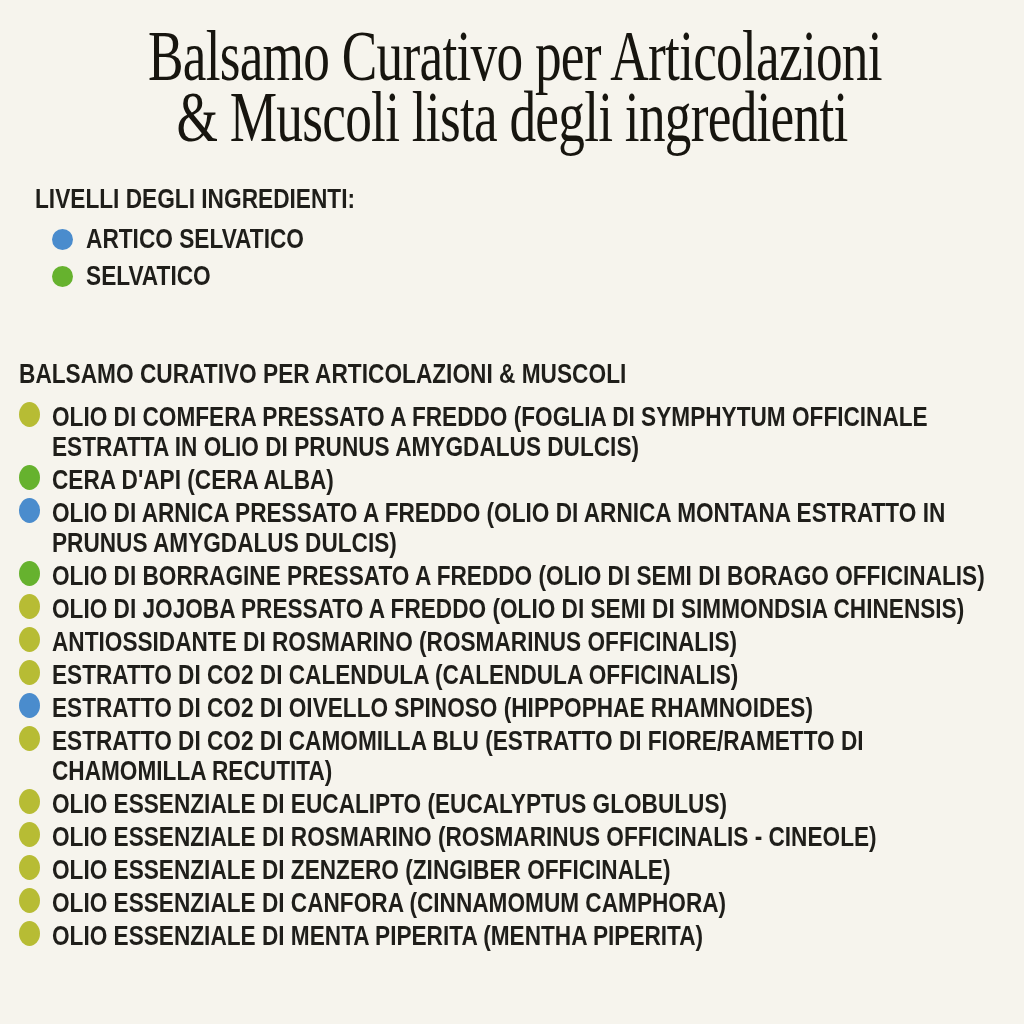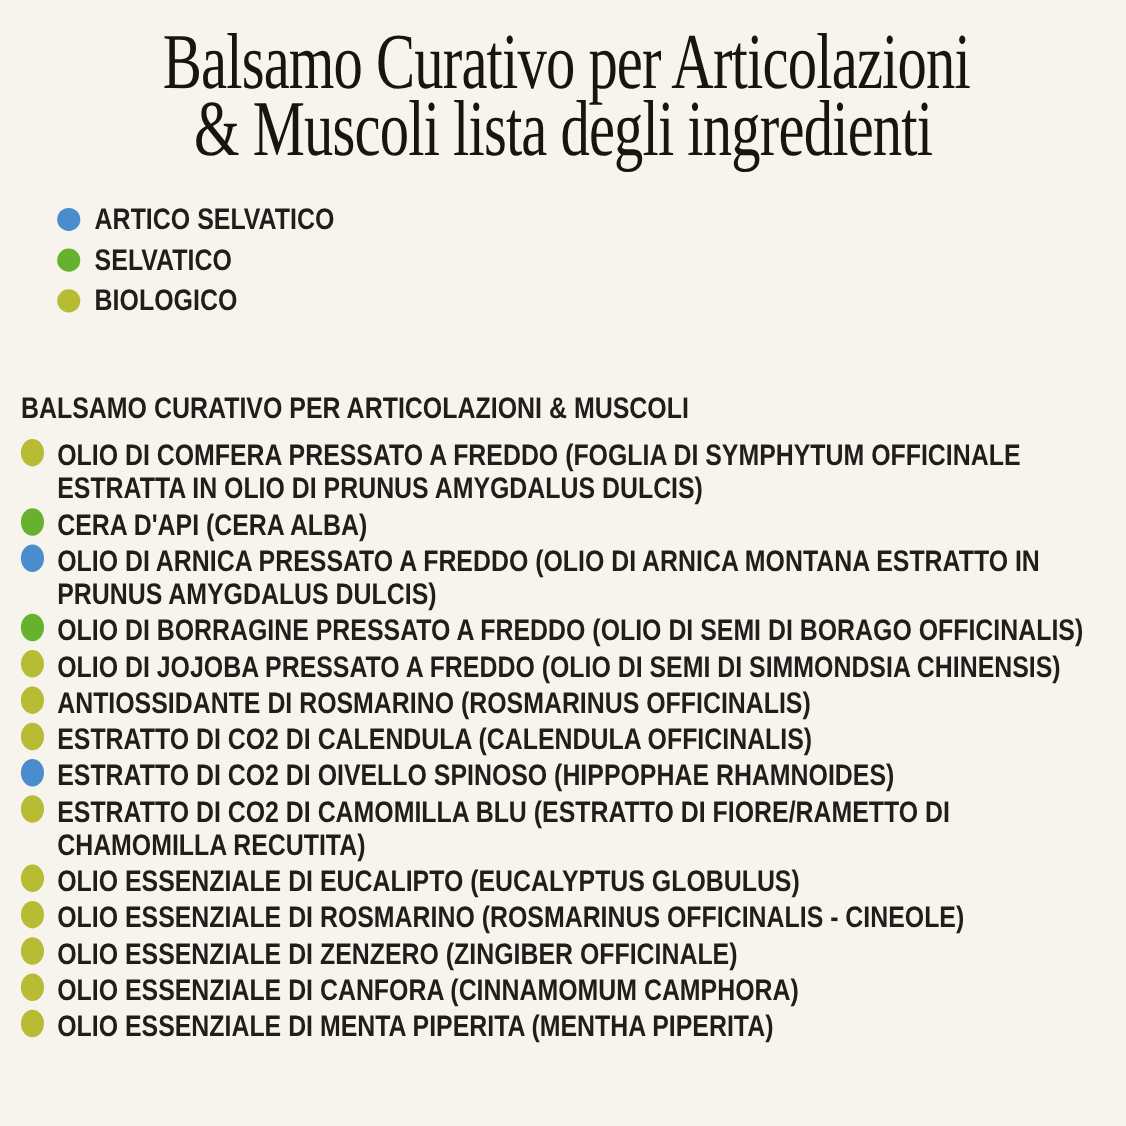--- a/index.html
+++ b/index.html
@@ -72,32 +72,31 @@
 <body>
 
 <div class="page">
 
   <h1 class="title">
     <div class="title-line">Balsamo Curativo per Articolazioni</div>
     <div class="title-line">&amp; Muscoli lista degli ingredienti</div>
   </h1>
 
   <section class="legend">
+    <div class="legend-heading cond">
+      <span class="scale-left">LIVELLI DEGLI INGREDIENTI:</span>
+    </div>
     <ul class="legend-list" id="legend-list">
         <li class="legend-item">
           <span class="legend-dot" style="background: rgb(74, 140, 205);"></span>
           <span class="cond scale-left">ARTICO SELVATICO</span>
         </li>
         <li class="legend-item">
           <span class="legend-dot" style="background: rgb(102, 178, 46);"></span>
           <span class="cond scale-left">SELVATICO</span>
-        </li>
-        <li class="legend-item">
-          <span class="legend-dot" style="background: rgb(183, 188, 52);"></span>
-          <span class="cond scale-left">BIOLOGICO</span>
         </li>
       </ul>
   </section>
 
   <section class="ingredients">
     <div class="cond">
       <span class="scale-left">BALSAMO CURATIVO PER ARTICOLAZIONI &amp; MUSCOLI</span>
     </div>
     <ul class="ing-list" id="ing-list">
         <li class="ing-item">

